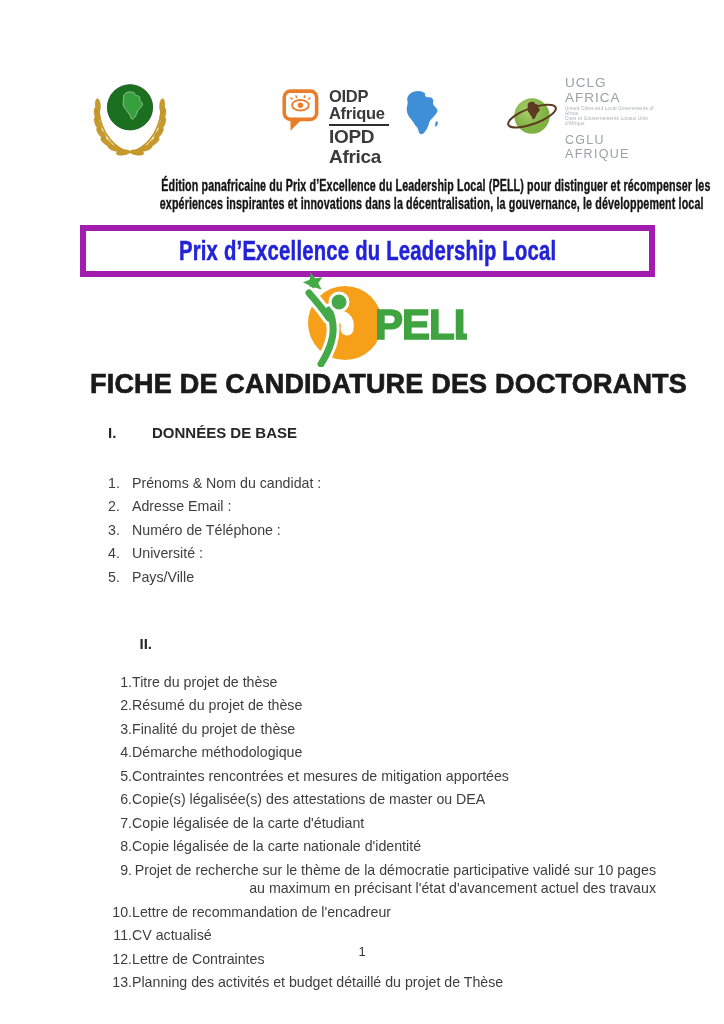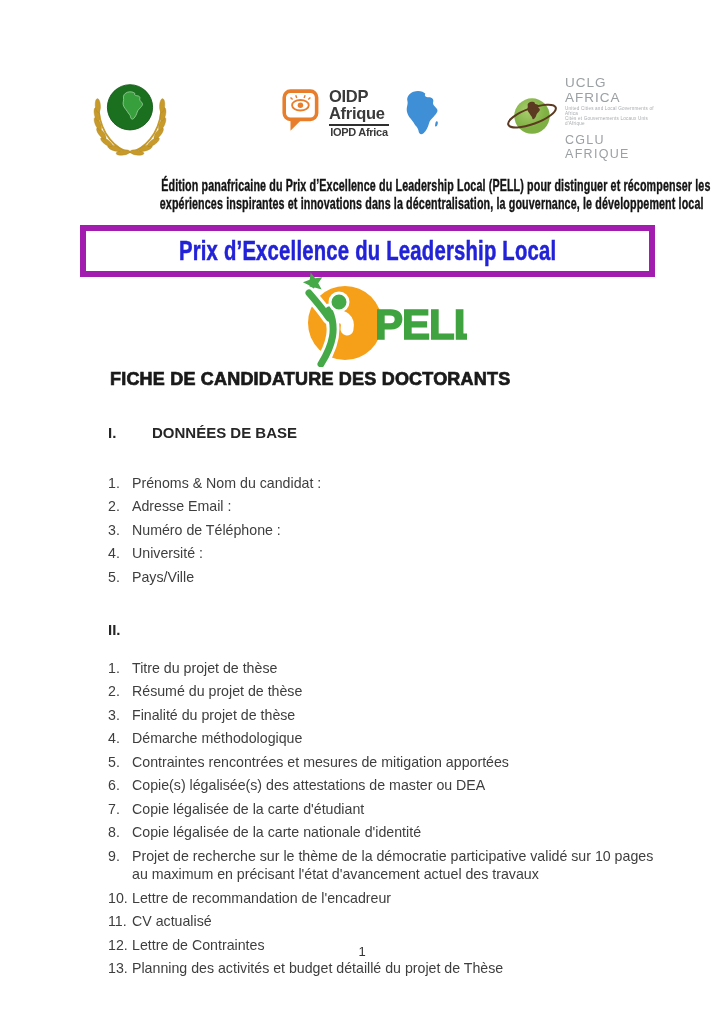--- a/index.html
+++ b/index.html
@@ -13,21 +13,21 @@
   }
   .abs{position:absolute;}
 
   
   #logo-au{left:86px;top:76px;width:88px;height:80px;}
   #logo-oidp{left:281px;top:88px;width:160px;height:64px;display:flex;align-items:flex-start;gap:6px;}
   #logo-oidp .bubble{flex:0 0 auto;}
   #logo-oidp .txt{display:flex;flex-direction:column;align-items:center;line-height:1.05;}
   #logo-oidp .txt .fr{font-weight:bold;font-size:16.5px;color:#3a3a3a;letter-spacing:-0.3px;}
   #logo-oidp .txt .rule{width:100%;height:2px;background:#2f2f2f;margin:1px 0;}
-  #logo-oidp .txt .en{font-weight:bold;font-size:11px;color:#3a3a3a;letter-spacing:-0.3px;}
+  #logo-oidp .txt .en{font-weight:bold;font-size:19px;color:#3a3a3a;letter-spacing:-0.3px;}
   #logo-uclg{left:504px;top:84px;width:150px;height:70px;display:flex;align-items:center;gap:5px;}
   #logo-uclg .txt{display:flex;flex-direction:column;line-height:1.1;color:#9ba0a3;}
   #logo-uclg .t1{font-size:13.5px;letter-spacing:1px;}
   #logo-uclg .t2,#logo-uclg .t3{font-size:4.6px;letter-spacing:0.2px;color:#a8acaf;}
   #logo-uclg .t4{font-size:12.5px;letter-spacing:1.3px;margin-top:8px;}
 
   
   #tagline{left:0;top:177px;width:708px;text-align:center;color:#141414;}
   #tagline .tl{display:inline-block;white-space:nowrap;transform:scaleX(0.63);transform-origin:50% 50%;
     font-weight:bold;font-size:17px;line-height:17.5px;letter-spacing:0.2px;
@@ -36,31 +36,31 @@
   
   #banner-box{left:80px;top:225px;width:563px;height:40px;border:6px solid #a21caf;
     background:#fff;text-align:center;line-height:40px;}
   #banner-box .bt{display:inline-block;white-space:nowrap;transform:scaleX(0.75);transform-origin:50% 50%;
     font-weight:bold;font-size:27px;color:#2222d8;-webkit-text-stroke:0.5px #2222d8;letter-spacing:0.3px;}
 
   
   #pell-logo{left:277px;top:272px;width:190px;height:95px;}
 
   
-  #doc-title{left:110px;top:369px;width:540px;
-    font-weight:900;font-size:18px;color:#1a1a1a;letter-spacing:0.2px;
+  #doc-title{left:90px;top:369px;width:540px;
+    font-weight:900;font-size:27px;color:#1a1a1a;letter-spacing:0.2px;
     -webkit-text-stroke:0.7px #1a1a1a;white-space:nowrap;}
   #doc-body{left:108px;top:424px;width:548px;}
   .sec-head{display:flex;font-weight:bold;font-size:15px;color:#262626;}
   .sec-head .numeral{width:44px;flex:0 0 44px;}
   ol.items{margin:0;padding:0;list-style:none;counter-reset:it;}
   ol.items li{display:flex;counter-increment:it;font-size:14.2px;line-height:1.33;margin-bottom:4.6px;color:#3e3e3e;}
   ol.items li::before{content:counter(it) ".";min-width:24px;flex:0 0 24px;}
   #section-1 ol.items{margin-top:33px;}
-  #section-2{margin-top:34px;}
+  #section-2{margin-top:48px;text-align:right;}
   #section-2 ol.items{margin-top:21px;}
 
   
   #page-number{left:0;top:944px;width:724px;text-align:center;font-size:13px;color:#333;}
 </style>
 </head>
 <body>
 
 <div>
 

